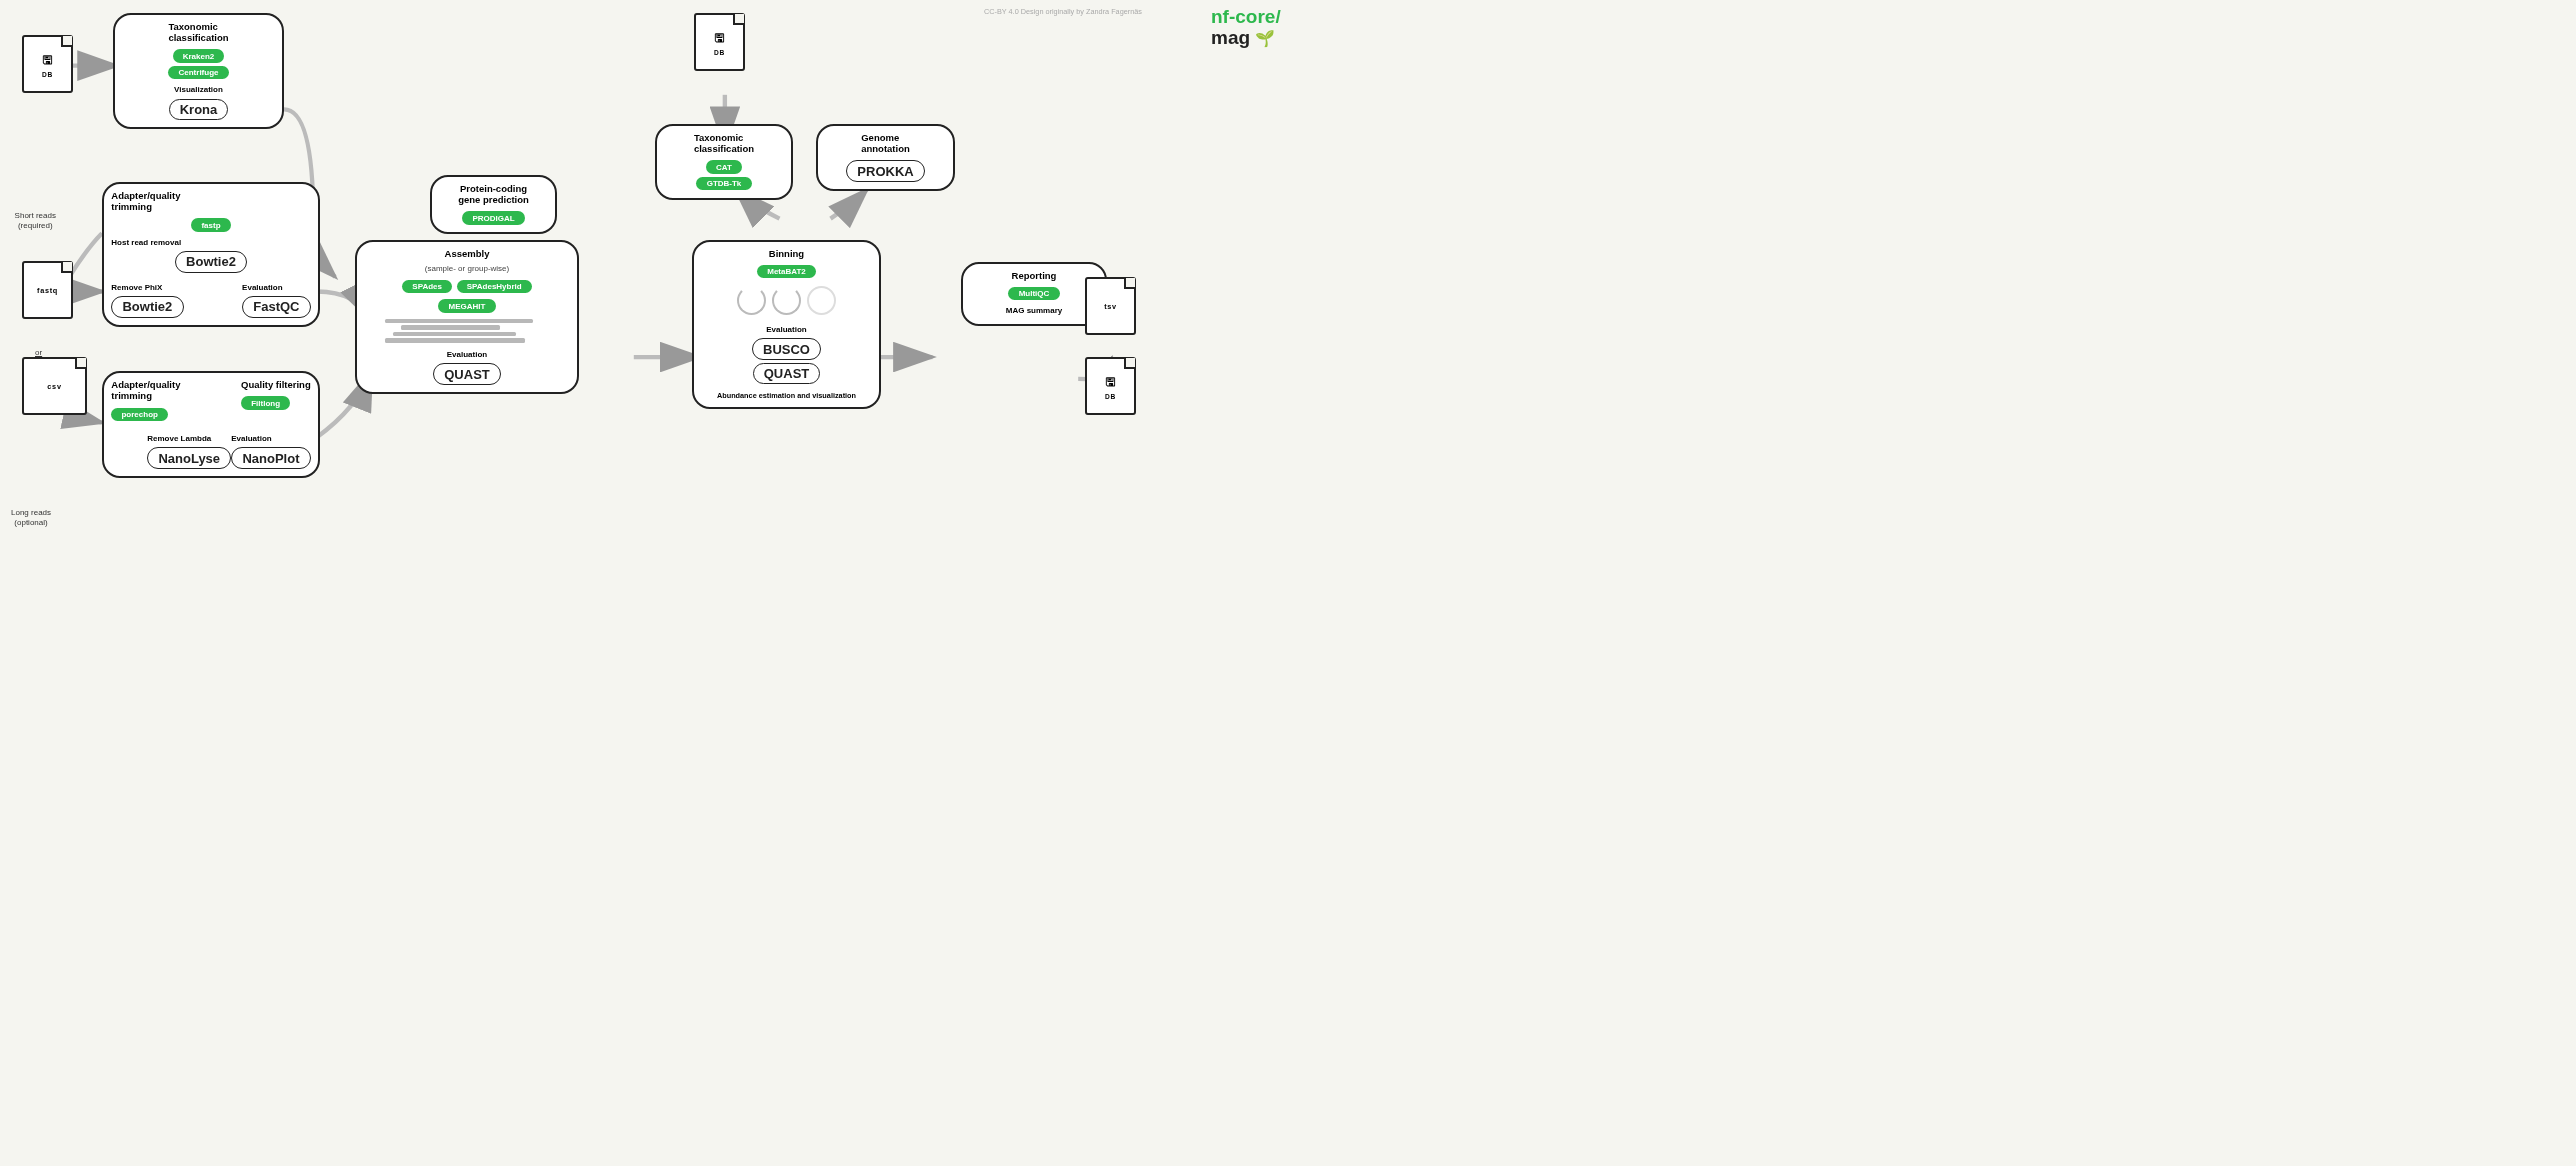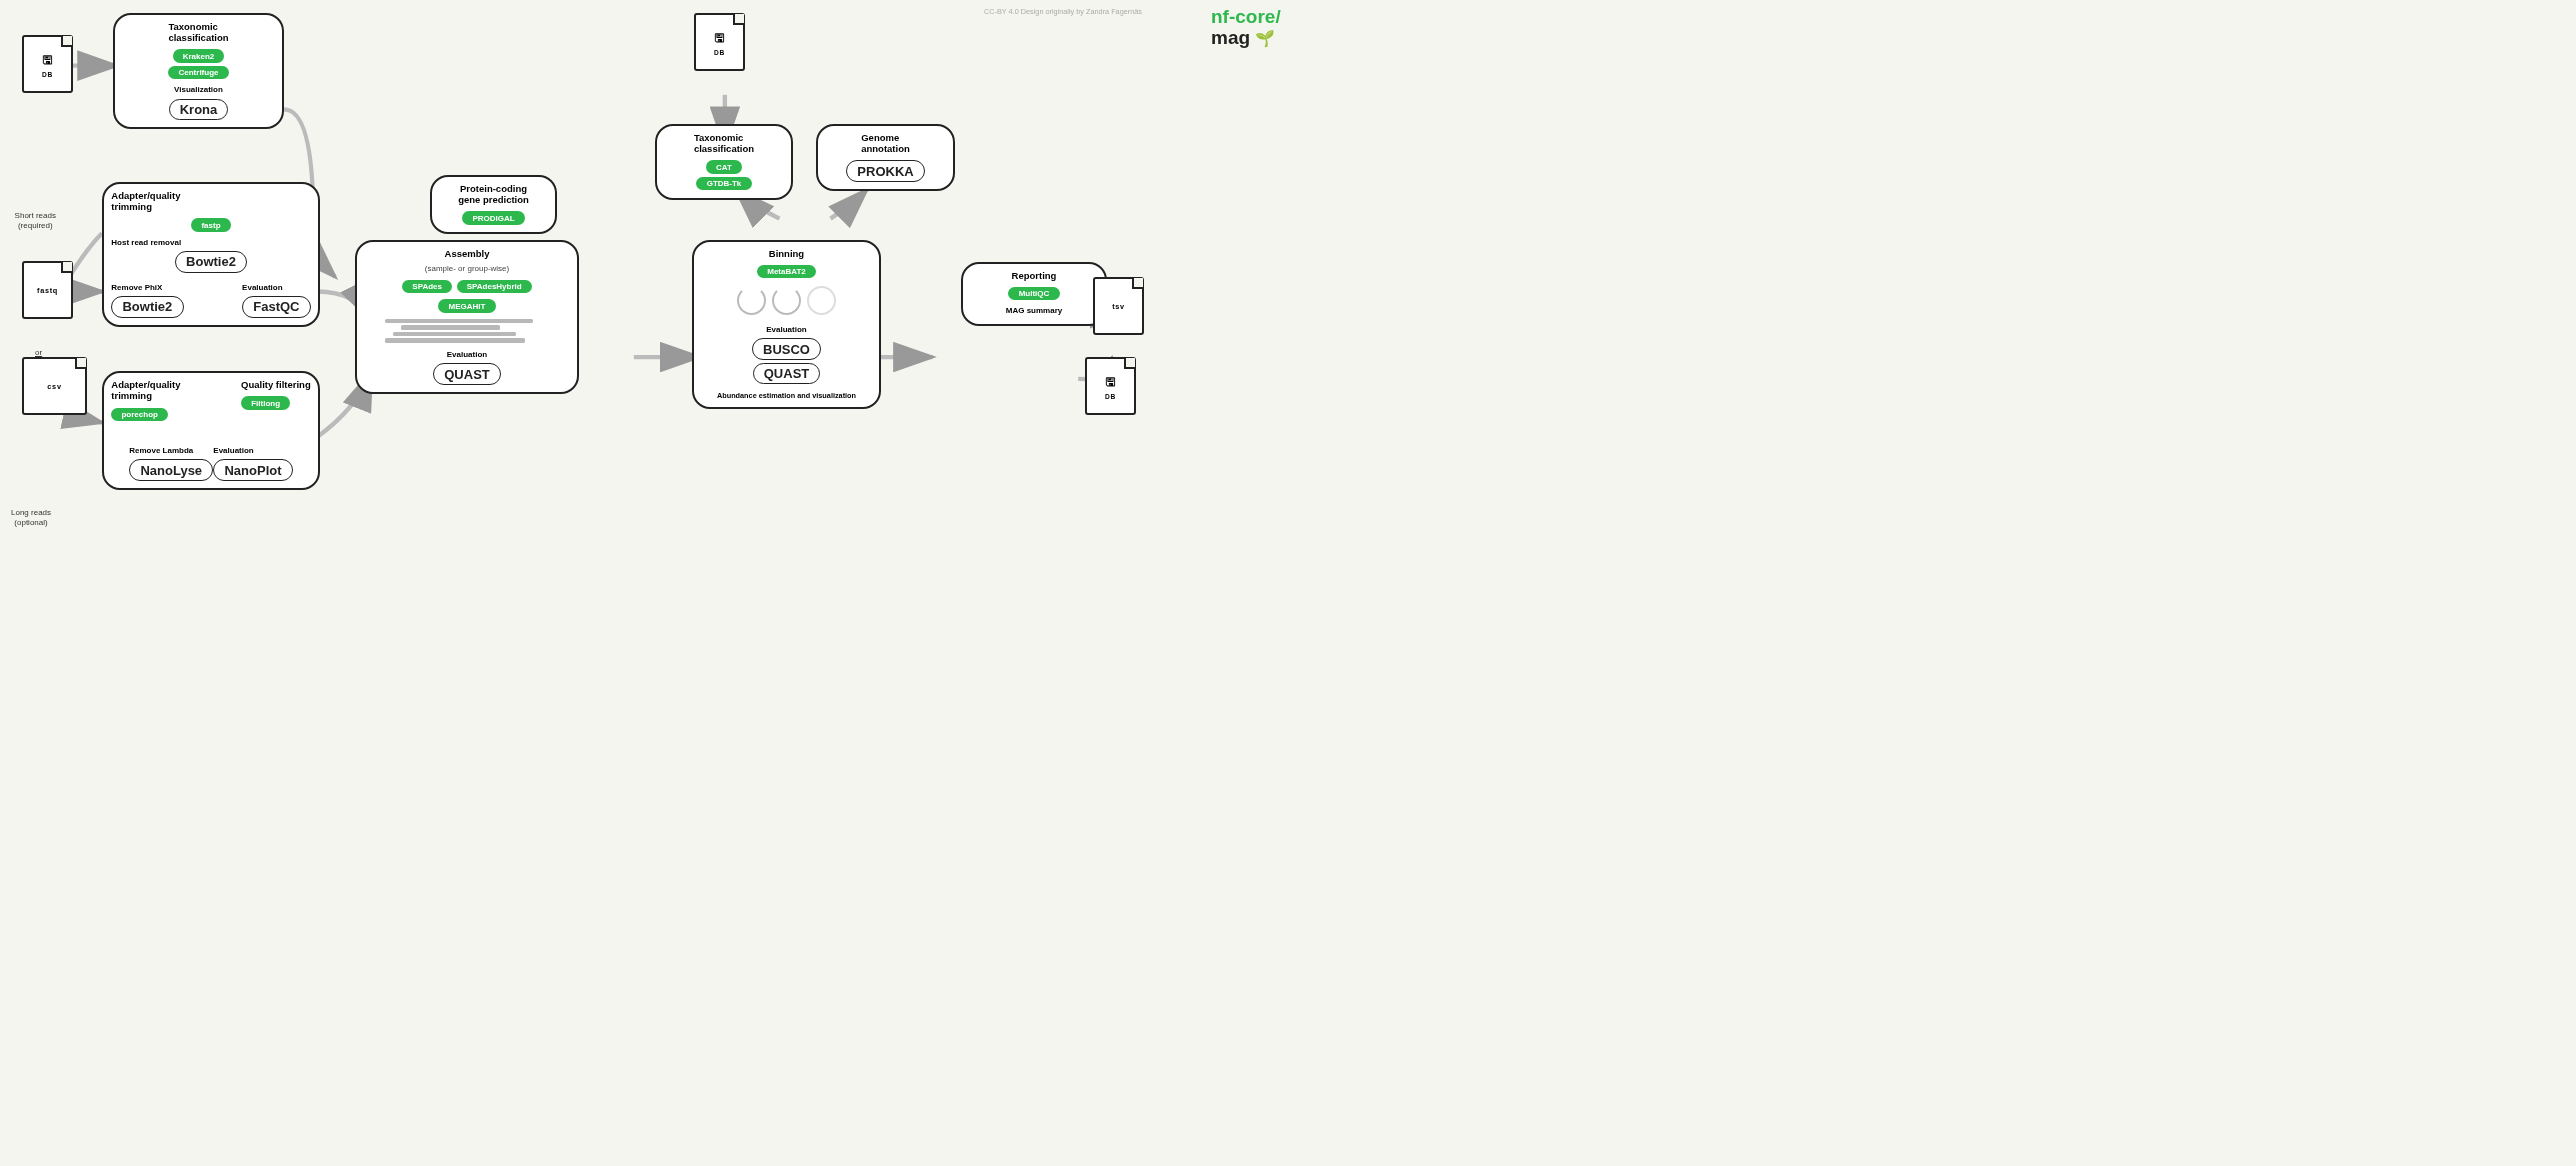--- a/index.html
+++ b/index.html
@@ -286,21 +286,21 @@
     <div style="display:flex; justify-content:space-between; align-items:flex-start;">
       <div>
         <h3>Adapter/quality<br>trimming</h3>
         <div class="pill-green">porechop</div>
       </div>
       <div>
         <h3>Quality filtering</h3>
         <div class="pill-green">Filtlong</div>
       </div>
     </div>
-    <div style="display:flex; justify-content:center; margin-top:19px;">
+    <div style="display:flex; justify-content:flex-end; margin-top:7px;">
       <div>
         <h4>Remove Lambda</h4>
         <div class="pill-white">NanoLyse</div>
       </div>
       <div>
         <h4>Evaluation</h4>
         <div class="pill-white">NanoPlot</div>
       </div>
     </div>
   </div>
@@ -362,21 +362,21 @@
     <div style="font-size:7.3px; font-weight:bold; text-align:center; margin-top:5.8px; line-height:1.3;">Abundance estimation
 and visualization</div>
   </div>
 
   <div class="process-box centered" style="left:921px; top:262px; width:146px;margin-left:40px;">
     <h3>Reporting</h3>
     <div class="pill-green">MultiQC</div>
     <h4>MAG summary</h4>
   </div>
 
-  <div class="file-icon" style="left:1085px; top:277px; width:51px; height:58px;margin-left:8px;">
+  <div class="file-icon" style="left:1085px; top:277px; width:51px; height:58px;">
     <div class="icon-label" style="font-size:7.3px;">tsv</div>
   </div>
 
   <div class="file-icon" style="left:1085px; top:357px; width:51px; height:58px;">
     <div class="icon-symbol">🖫</div>
     <div class="icon-label">DB</div>
   </div>
 
 </div>
 

